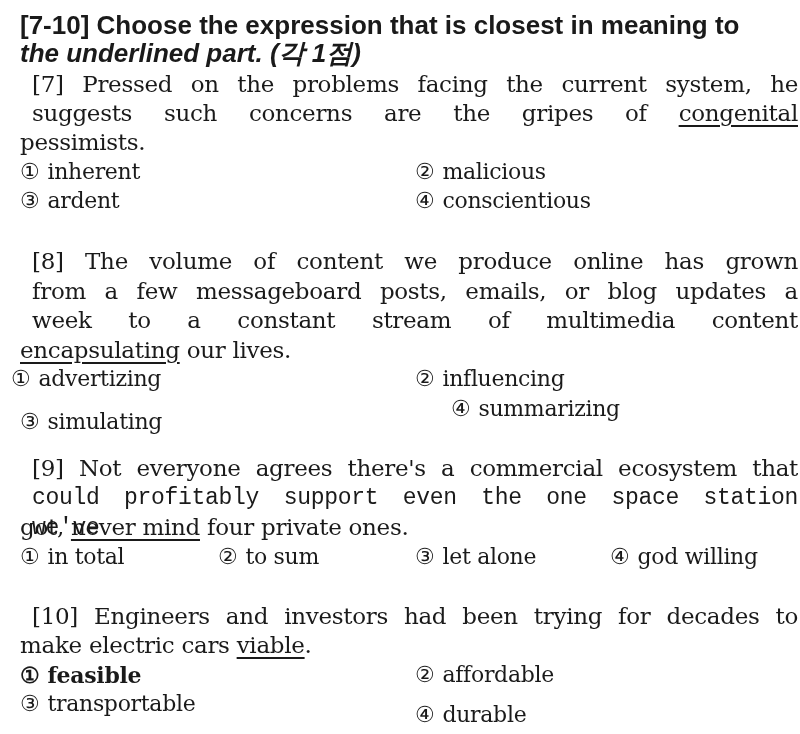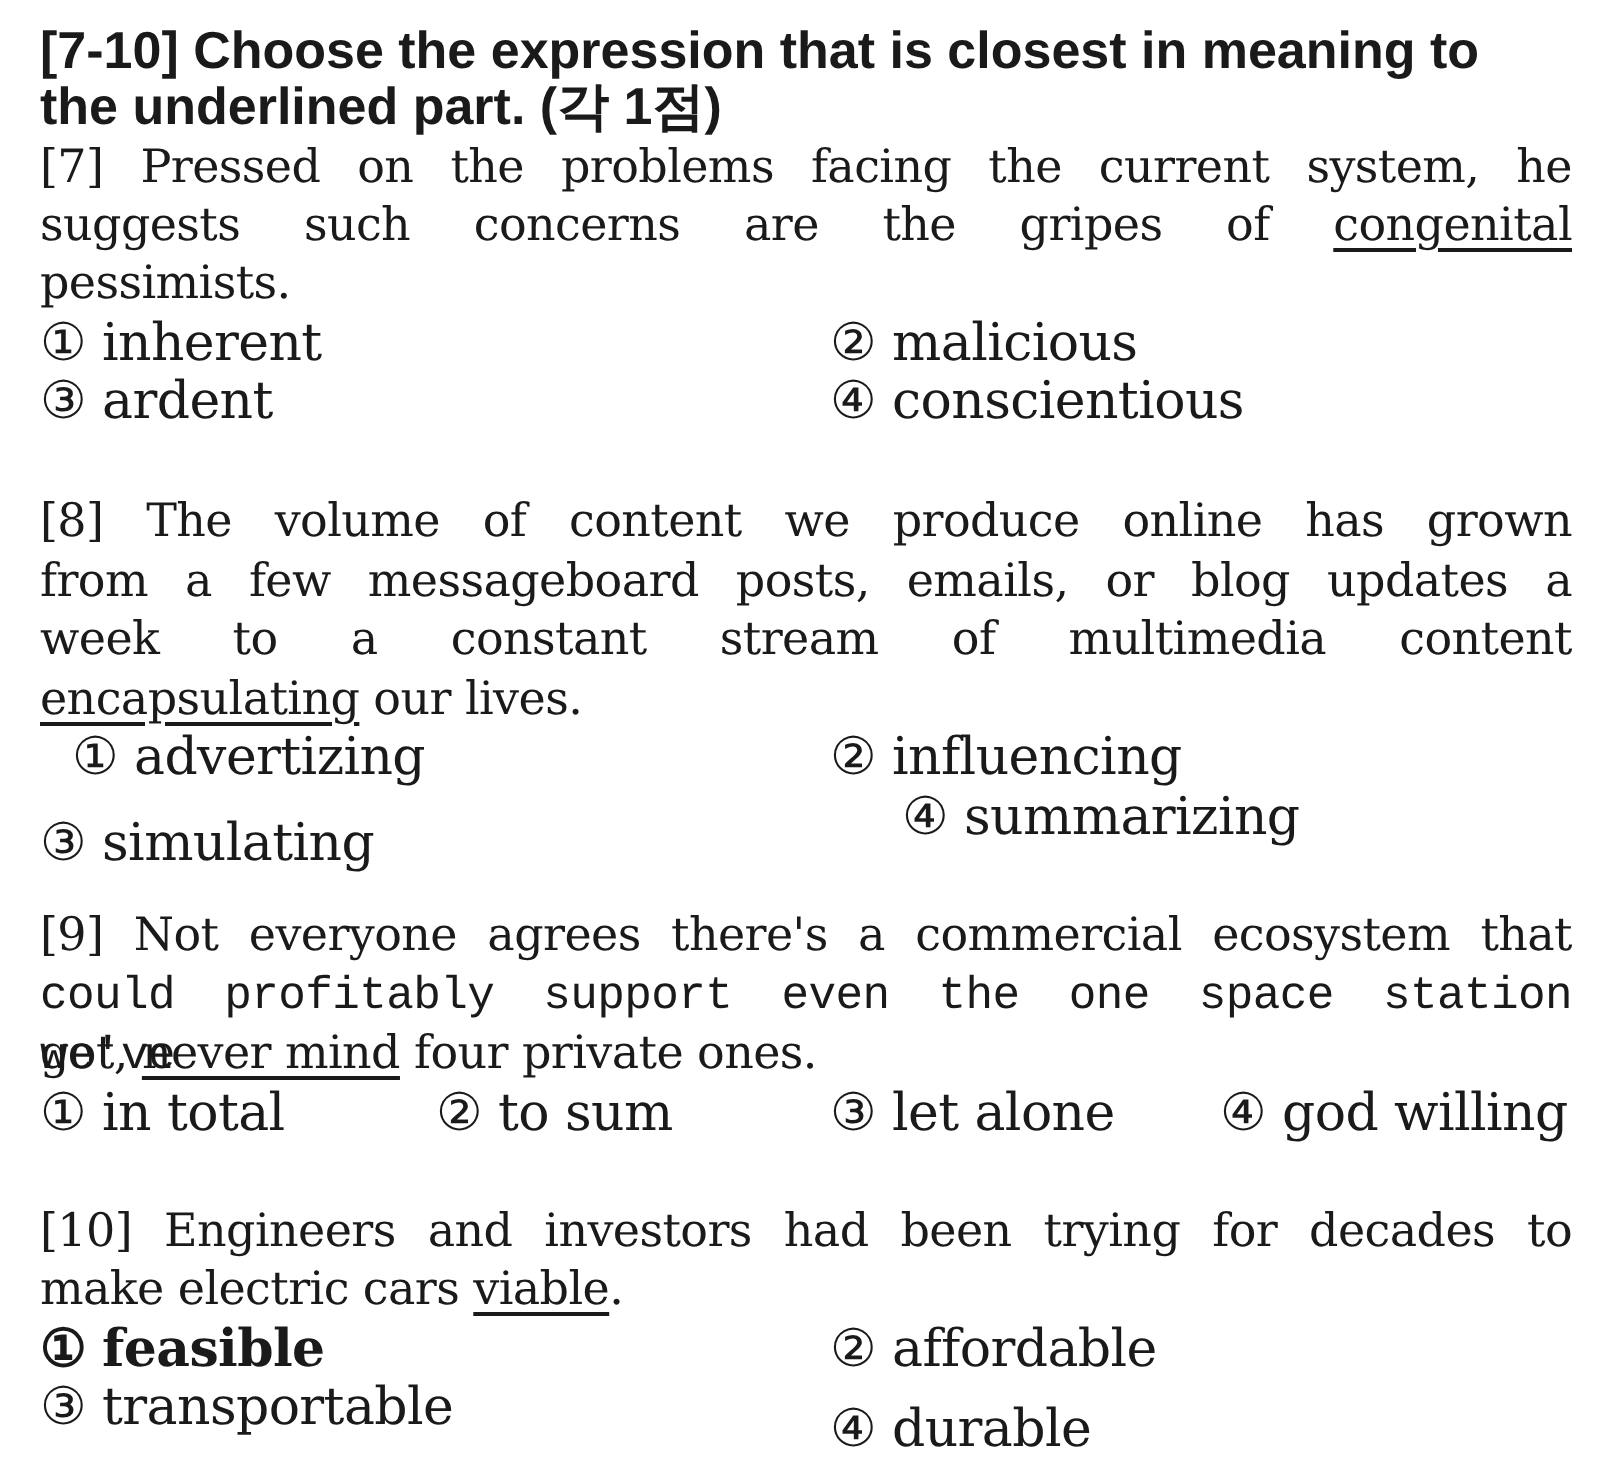--- a/index.html
+++ b/index.html
@@ -25,53 +25,54 @@
     width: 766px;
     font-size: 23px;
     line-height: 30px;
     white-space: nowrap;
     letter-spacing: -0.3px;
   }
   .justify {
     text-align: justify;
     text-align-last: justify;
     white-space: normal;
+    margin-left: 12px;
   }
   .header {
     font-family: "Liberation Sans", "DejaVu Sans", sans-serif;
     font-weight: bold;
     font-size: 26px;
     letter-spacing: 0px;
   }
   .u {
     text-decoration: underline;
     text-decoration-thickness: 2px;
     text-underline-offset: 4px;
   }
   .opt {
     position: absolute;
-    font-size: 26px;
+    font-size: 22px;
     line-height: 30px;
     white-space: nowrap;
     letter-spacing: -0.3px;
   }
   .num {
     display: inline-block;
     margin-right: 8px;
   }
 </style>
 </head>
 <body>
 
 <div class="page">
 
   <div class="line header" style="top:10px;">
     <span>[7-10] Choose the expression that is closest in meaning to</span>
   </div>
-  <div class="line header" style="top:38px;">
+  <div class="line header" style="top:38px;font-style:italic;">
     <span>the underlined part. (각 1점)</span>
   </div>
 
   <div>
     <div class="line justify" style="top:69px;">
       <span>[7]</span>
       <span>Pressed on the problems facing the current system, he</span>
     </div>
     <div class="line justify" style="top:98px;">
       <span>suggests such concerns are the gripes of</span>
@@ -101,21 +102,21 @@
     </div>
     <div class="line justify" style="top:276px;">
       <span>from a few messageboard posts, emails, or blog updates a</span>
     </div>
     <div class="line justify" style="top:305px;">
       <span>week to a constant stream of multimedia content</span>
     </div>
     <div class="line" style="top:335px;">
       <span class="u">encapsulating</span><span> our lives.</span>
     </div>
-    <div class="opt" style="top:364px;left:36px;">
+    <div class="opt" style="top:364px;left:11px;">
       <span class="num">①</span><span>advertizing</span>
     </div>
     <div class="opt" style="top:364px;left:415px;">
       <span class="num">②</span><span>influencing</span>
     </div>
     <div class="opt" style="top:407px;left:20px;">
       <span class="num">③</span><span>simulating</span>
     </div>
     <div class="opt" style="top:394px;left:415px;margin-left:36px;">
       <span class="num">④</span><span>summarizing</span>

